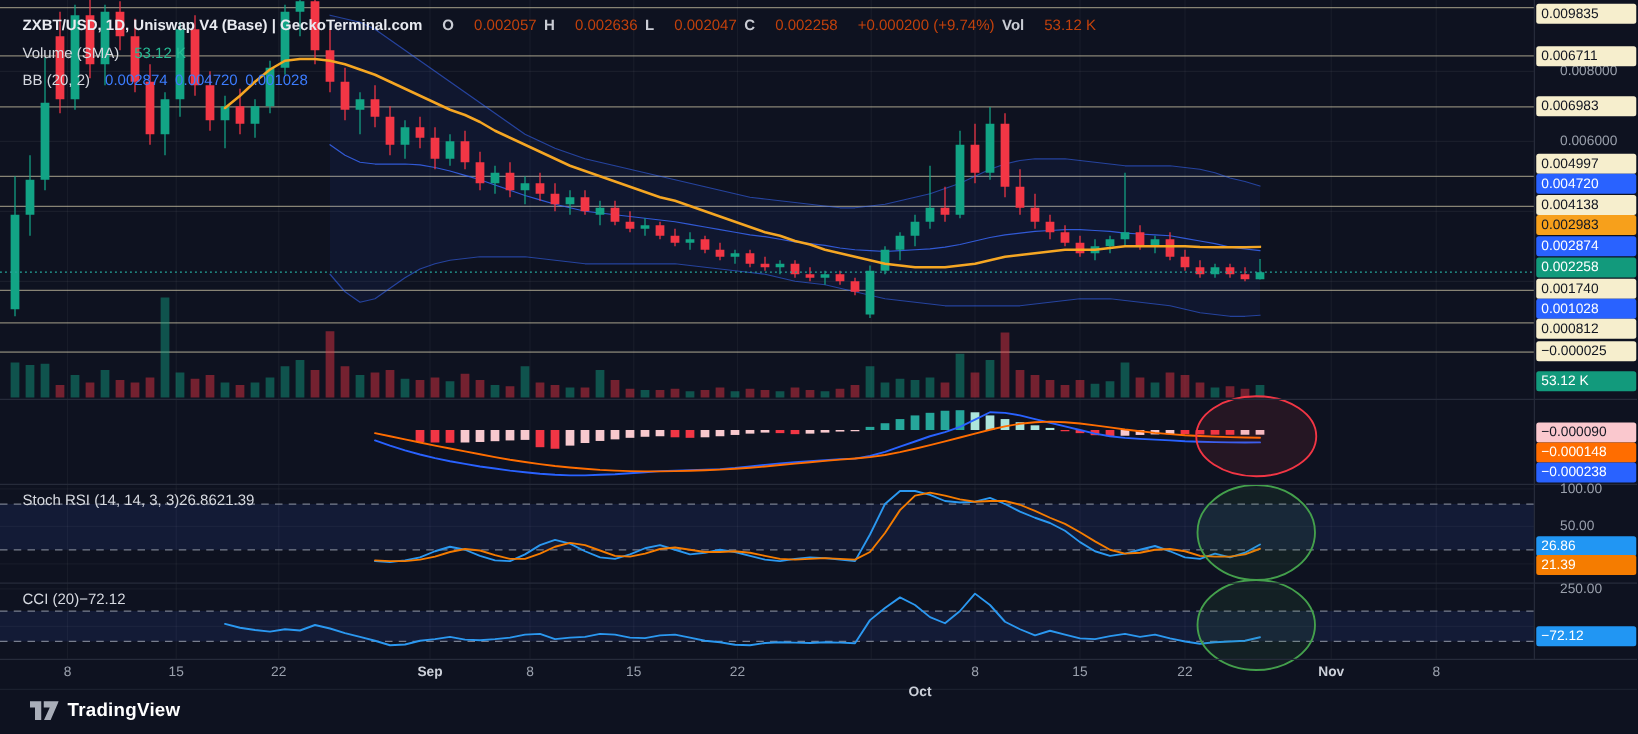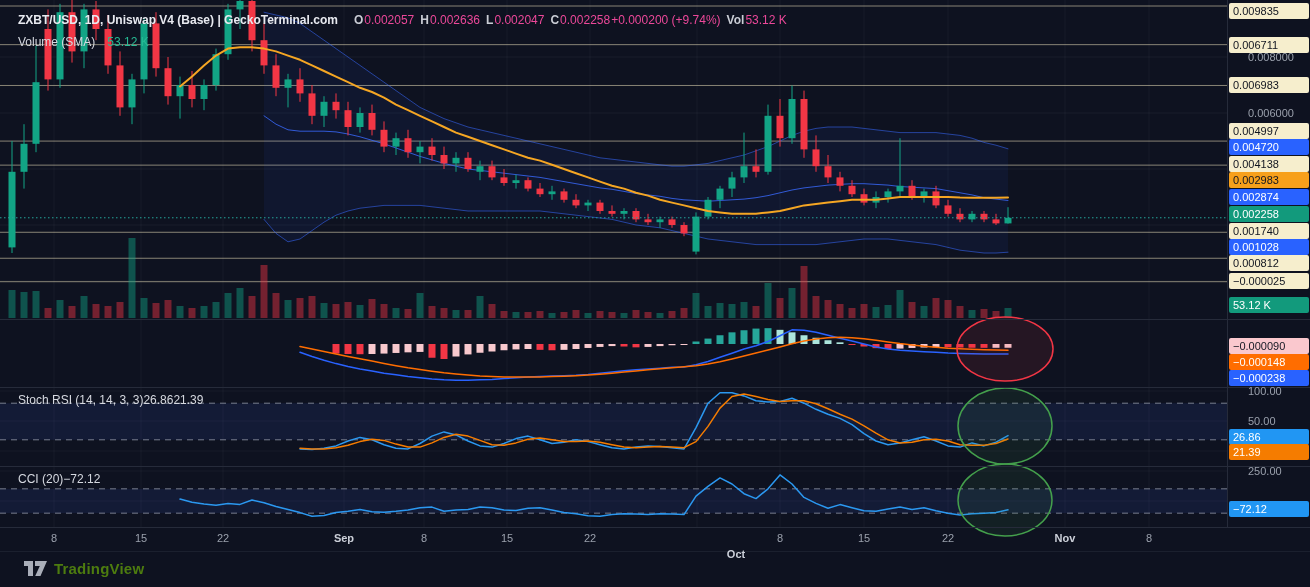--- a/index.html
+++ b/index.html
@@ -3,34 +3,34 @@
 <meta charset="utf-8">
 <style>
   html,body{margin:0;padding:0;background:#0e1220;}
   .root{position:relative;width:1310px;height:587px;background:#0e1220;overflow:hidden;
         font-family:"Liberation Sans",sans-serif;-webkit-font-smoothing:antialiased;}
   #chart-svg{position:absolute;left:0;top:0;}
   .legend{position:absolute;left:18px;top:9px;z-index:5;}
   .lrow{height:22px;line-height:22px;font-size:12px;color:#d6d9e0;white-space:nowrap;}
   .lrow .sym{font-weight:700;color:#e8eaf0;margin-right:10px;}
   .lrow .k{color:#c9ccd4;font-weight:700;margin-left:6px;}
-  .lrow .g{color:#ec4899;margin-left:1px;}
+  .lrow .g{color:#c2410c;margin-left:16px;}
   .lrow .lbl{color:#d6d9e0;margin-right:6px;}
   .lrow .vblue{color:#3c7dff;margin-left:6px;}
   .lrow .vorange{color:#f5a623;margin-left:6px;}
   .lrow .vteal{color:#27bb94;margin-left:6px;}
   .ind-row{position:absolute;left:18px;font-size:12px;height:18px;line-height:18px;
            color:#d6d9e0;white-space:nowrap;z-index:5;}
   .chip{position:absolute;left:1229px;width:72px;padding:1px 4px;height:14px;line-height:14px;
         font-size:11px;border-radius:2px;transform:translateY(-50%);text-align:left;z-index:6;}
   .tick{position:absolute;left:1232px;font-size:11px;color:#9aa0ac;transform:translateY(-50%);z-index:4;padding-left:16px;}
   .ttick{position:absolute;top:532px;font-size:11px;color:#9aa0ac;transform:translateX(-50%);z-index:4;}
   .ttick.major{color:#ccd0d9;font-weight:700;}
   .tv-logo{position:absolute;left:24px;top:558px;display:flex;align-items:center;gap:7px;z-index:5;}
-  .tv-logo span{font-size:15px;font-weight:700;color:#4d7c0f;letter-spacing:0.2px;}
+  .tv-logo span{font-size:15px;font-weight:700;color:#ffffff;letter-spacing:0.2px;}
 </style>
 </head>
 <body>
 
 <div class="root">
   <svg id="chart-svg" width="1310" height="587">
       <defs>
         <clipPath id="clip-main">
           <rect x="0" y="0" width="1228" height="319"></rect>
         </clipPath>
@@ -436,20 +436,23 @@
       </g>
     </svg>
 
   <div class="legend">
     <div class="lrow">
       <span class="sym">ZXBT/USD, 1D, Uniswap V4 (Base) | GeckoTerminal.com</span><span class="k">O</span><span class="g">0.002057</span><span class="k">H</span><span class="g">0.002636</span><span class="k">L</span><span class="g">0.002047</span><span class="k">C</span><span class="g">0.002258</span><span class="g">+0.000200 (+9.74%)</span><span class="k">Vol</span><span class="g">53.12 K</span>
     </div>
     <div class="lrow">
       <span class="lbl">Volume (SMA)</span><span class="vteal">53.12 K</span>
     </div>
+    <div class="lrow">
+      <span class="lbl">BB (20, 2)</span><span class="vblue">0.002874</span><span class="vblue">0.004720</span><span class="vblue">0.001028</span>
+    </div>
   </div>
 
   <div class="ind-row" style="top:391px;">
     <span class="lbl">Stoch RSI (14, 14, 3, 3)</span><span class="vlblue">26.86</span><span class="vdorange">21.39</span>
   </div>
   <div class="ind-row" style="top:470px;">
     <span class="lbl">CCI (20)</span><span class="vlblue">−72.12</span>
   </div>
 
   <div id="price-axis"></div>

